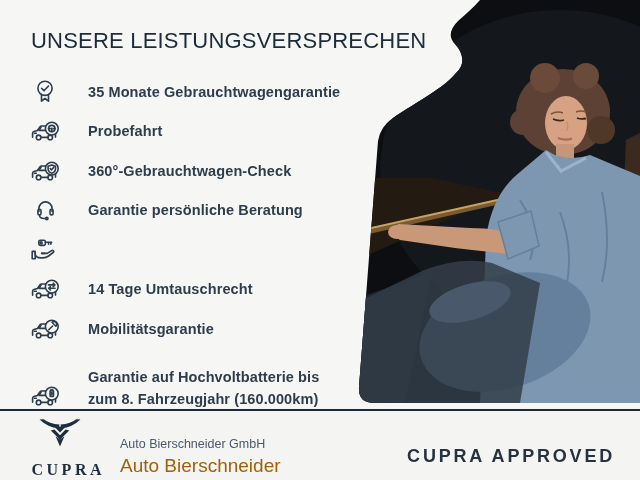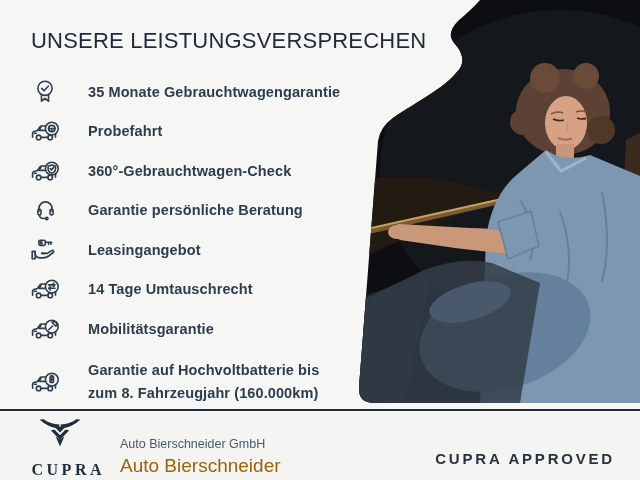--- a/index.html
+++ b/index.html
@@ -17,21 +17,21 @@
   
   .title{
     position:absolute;left:31px;top:28px;z-index:2;
     font-size:22px;font-weight:normal;letter-spacing:.2px;
     color:#1d2b3a;white-space:nowrap;
   }
 
   
   .services{position:absolute;left:30px;top:72px;width:340px;z-index:2;}
   .service-row{display:flex;align-items:center;height:39.5px;}
-  .service-row.two-line{height:62px;align-items:center;}
+  .service-row.two-line{height:62px;align-items:flex-end;}
   .service-row.two-line .svc-icon{margin-top:4px;}
   .service-row.two-line .svc-label{padding-top:4px;}
   .svc-icon{width:30px;height:30px;flex:0 0 30px;margin-right:28px;}
   .svc-icon svg{display:block;width:30px;height:30px;}
   .svc-label{
     font-size:14.5px;font-weight:bold;color:#2e3d4c;
     line-height:22.5px;white-space:pre-line;letter-spacing:.1px;
   }
   .ic{stroke:#2e3d4c;stroke-width:1.6;fill:none;stroke-linecap:round;stroke-linejoin:round;}
   .ic-fill{fill:#2e3d4c;stroke:none;}
@@ -44,21 +44,21 @@
   .brand-block svg{display:block;margin:0 auto;width:44px;height:30px;}
   .brand-wordmark{
     margin-top:13px;font-size:16px;font-weight:bold;letter-spacing:3.5px;
     color:#1f2e3d;text-indent:3.5px;font-family:Liberation Serif, serif;
   }
   .dealer-block{position:absolute;left:120px;top:25px;color:#47596b;}
   .dealer-small{font-size:12.5px;line-height:17px;}
   .dealer-large{font-size:19px;line-height:25px;color:#a16207;}
   .approved{
     position:absolute;right:25px;bottom:13px;
-    font-size:15px;font-weight:bold;letter-spacing:2.8px;color:#27323e;
+    font-size:18px;font-weight:bold;letter-spacing:2.8px;color:#27323e;
   }
 </style>
 </head>
 <body>
 
 <div class="page">
 
   <svg class="photo-svg" viewBox="0 0 640 480" aria-hidden="true">
     <defs>
       <clipPath id="photoClip">
@@ -174,21 +174,20 @@
       <span class="svc-icon">
         <svg viewBox="0 0 30 30">
           <rect class="ic" x="8.8" y="5.2" width="6.6" height="5.2" rx="1.6"></rect>
           <circle class="ic" cx="11.1" cy="7.8" r="1.05"></circle>
           <path class="ic" d="M15.4,7.3 h6.3 M18.6,7.3 v1.9 M20.9,7.3 v1.9"></path>
           <rect class="ic" x="2.2" y="16.4" width="3" height="7.4"></rect>
           <path class="ic" d="M5.2,17.5 q-0.4,5.4 5.8,5.4 h2 q3.1,0 5.6,-1.9 l4.6,-3.5 q1,-0.8 0.2,-1.7 q-0.7,-0.8 -1.8,-0.15 l-4.4,2.75 h-5.5"></path>
           <path class="ic" d="M11.7,18.4 h3"></path>
         </svg>
       </span>
-      <span class="svc-label">Leasingangebot</span>
     </div>
 
     <div class="service-row">
       <span class="svc-icon">
         <svg viewBox="0 0 30 30">
           <path class="ic" d="M2.6,21.2 v-3.9 q0,-1.3 1.3,-1.7 l3.5,-1.05 2.5,-3.6 q0.6,-0.9 1.7,-0.9 h4.9 q1.1,0 1.8,0.9 l2.7,3.55 3.1,0.95 q1.4,0.45 1.4,1.75 v3.9"></path>
           <path class="ic" d="M11,11.2 l-2.1,3.2 h8.8"></path>
           <path class="ic" d="M4.3,17.3 h2"></path>
           <circle class="ic" cx="8.6" cy="21.4" r="2.3"></circle>
           <circle class="ic" cx="20.2" cy="21.4" r="2.3"></circle>

